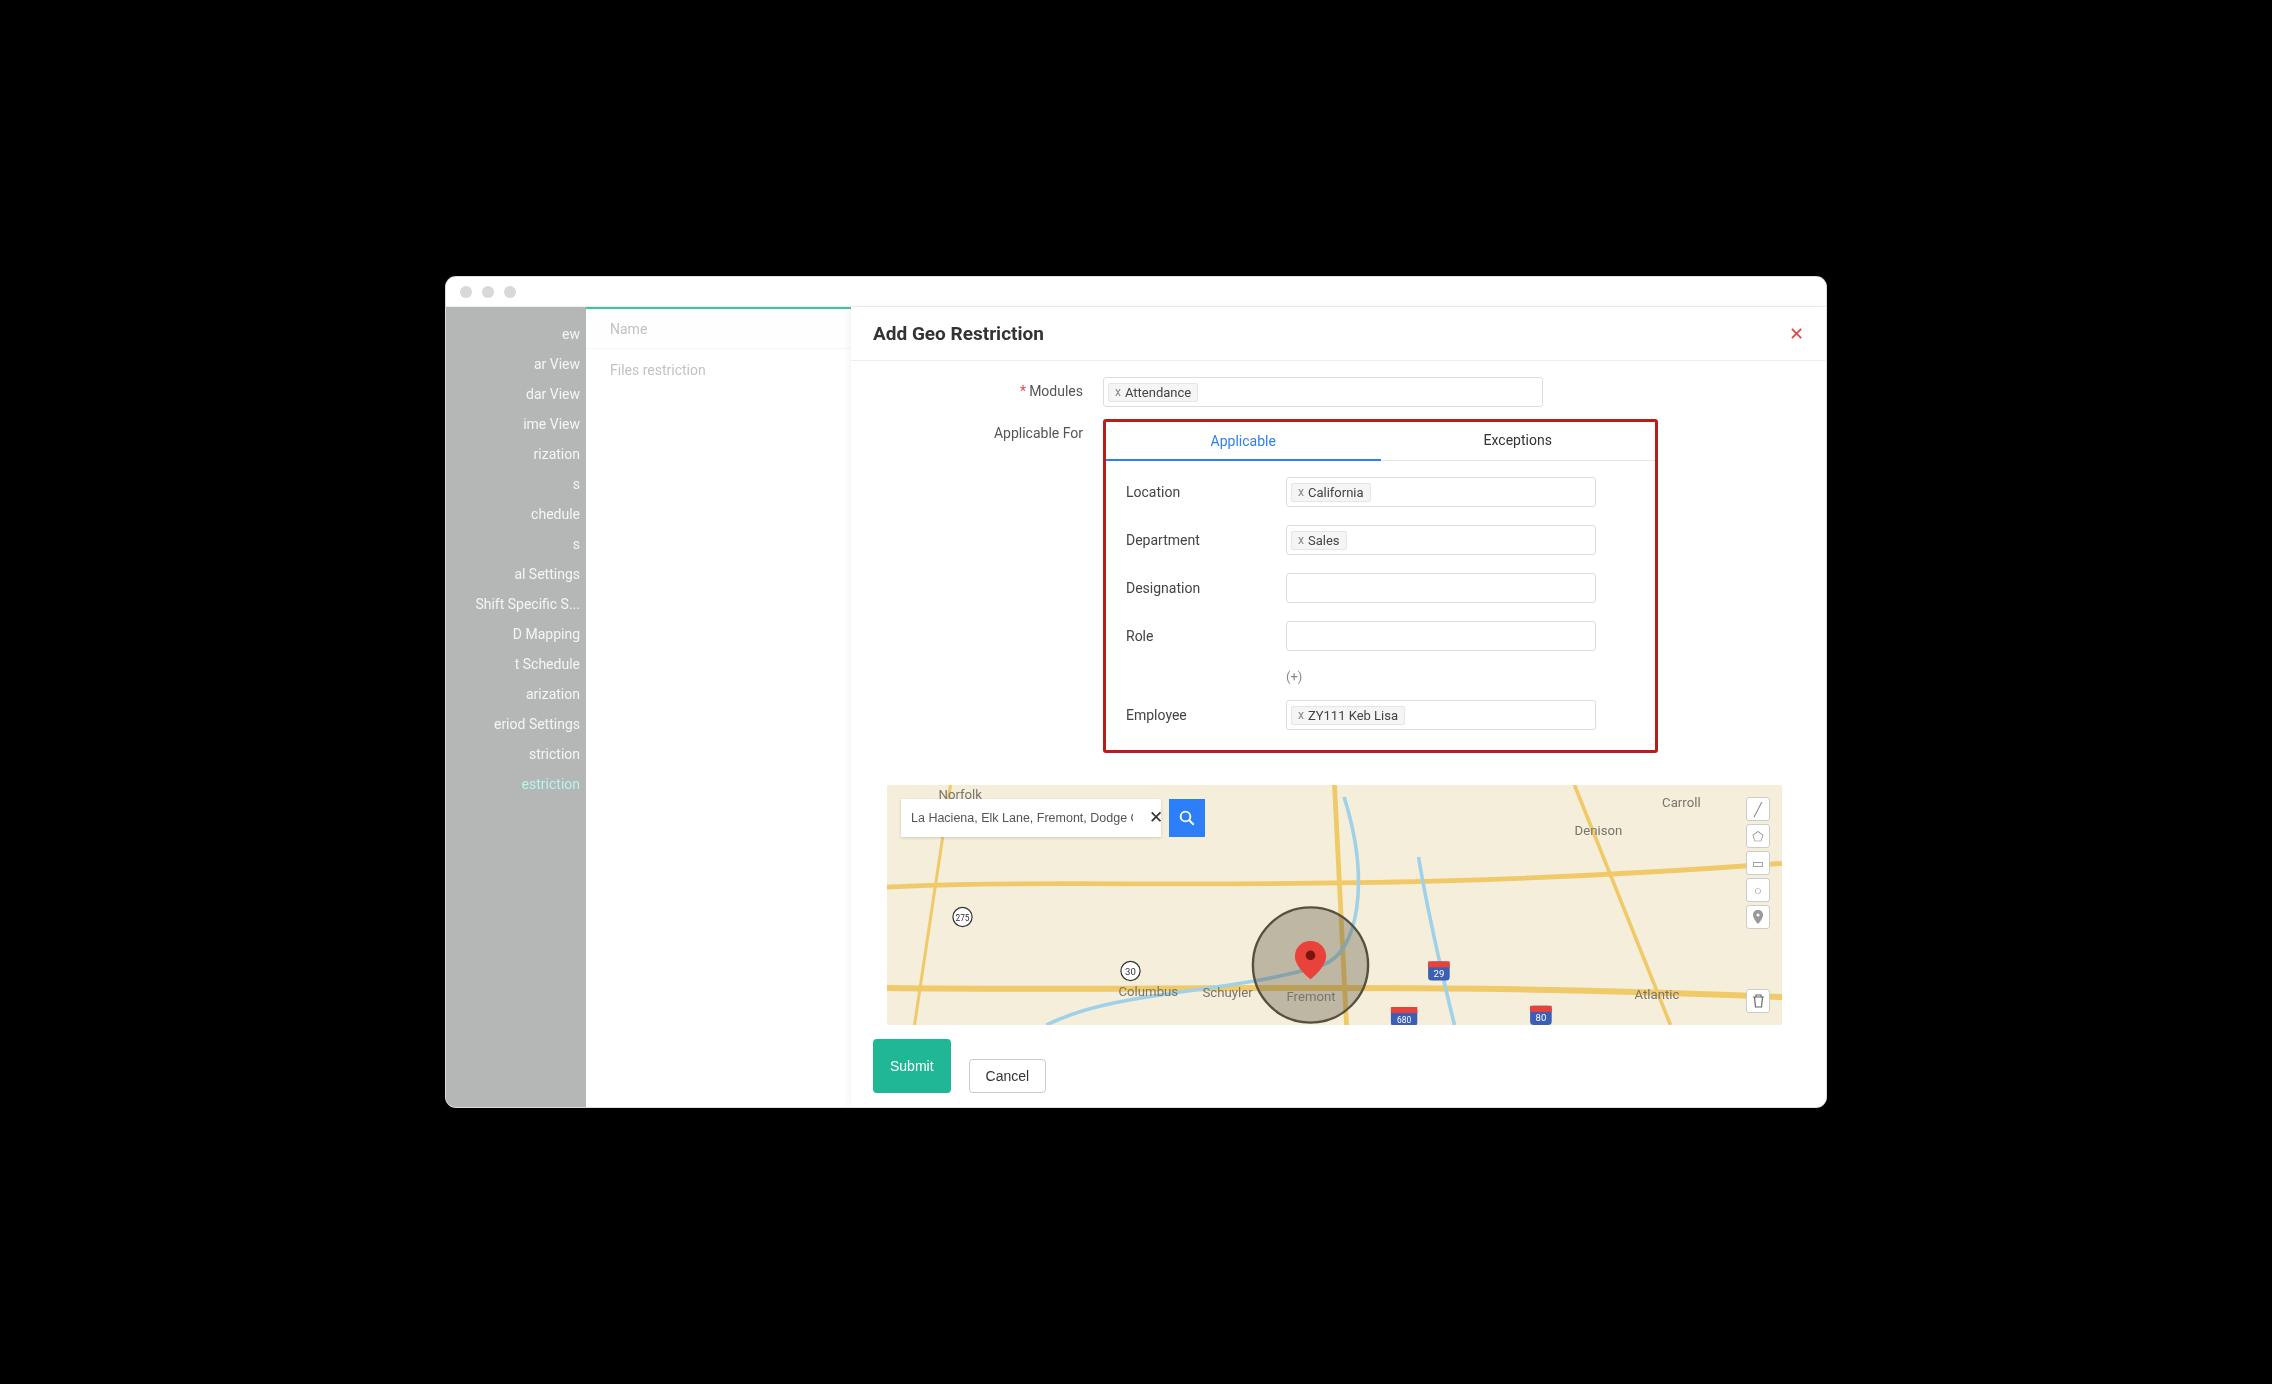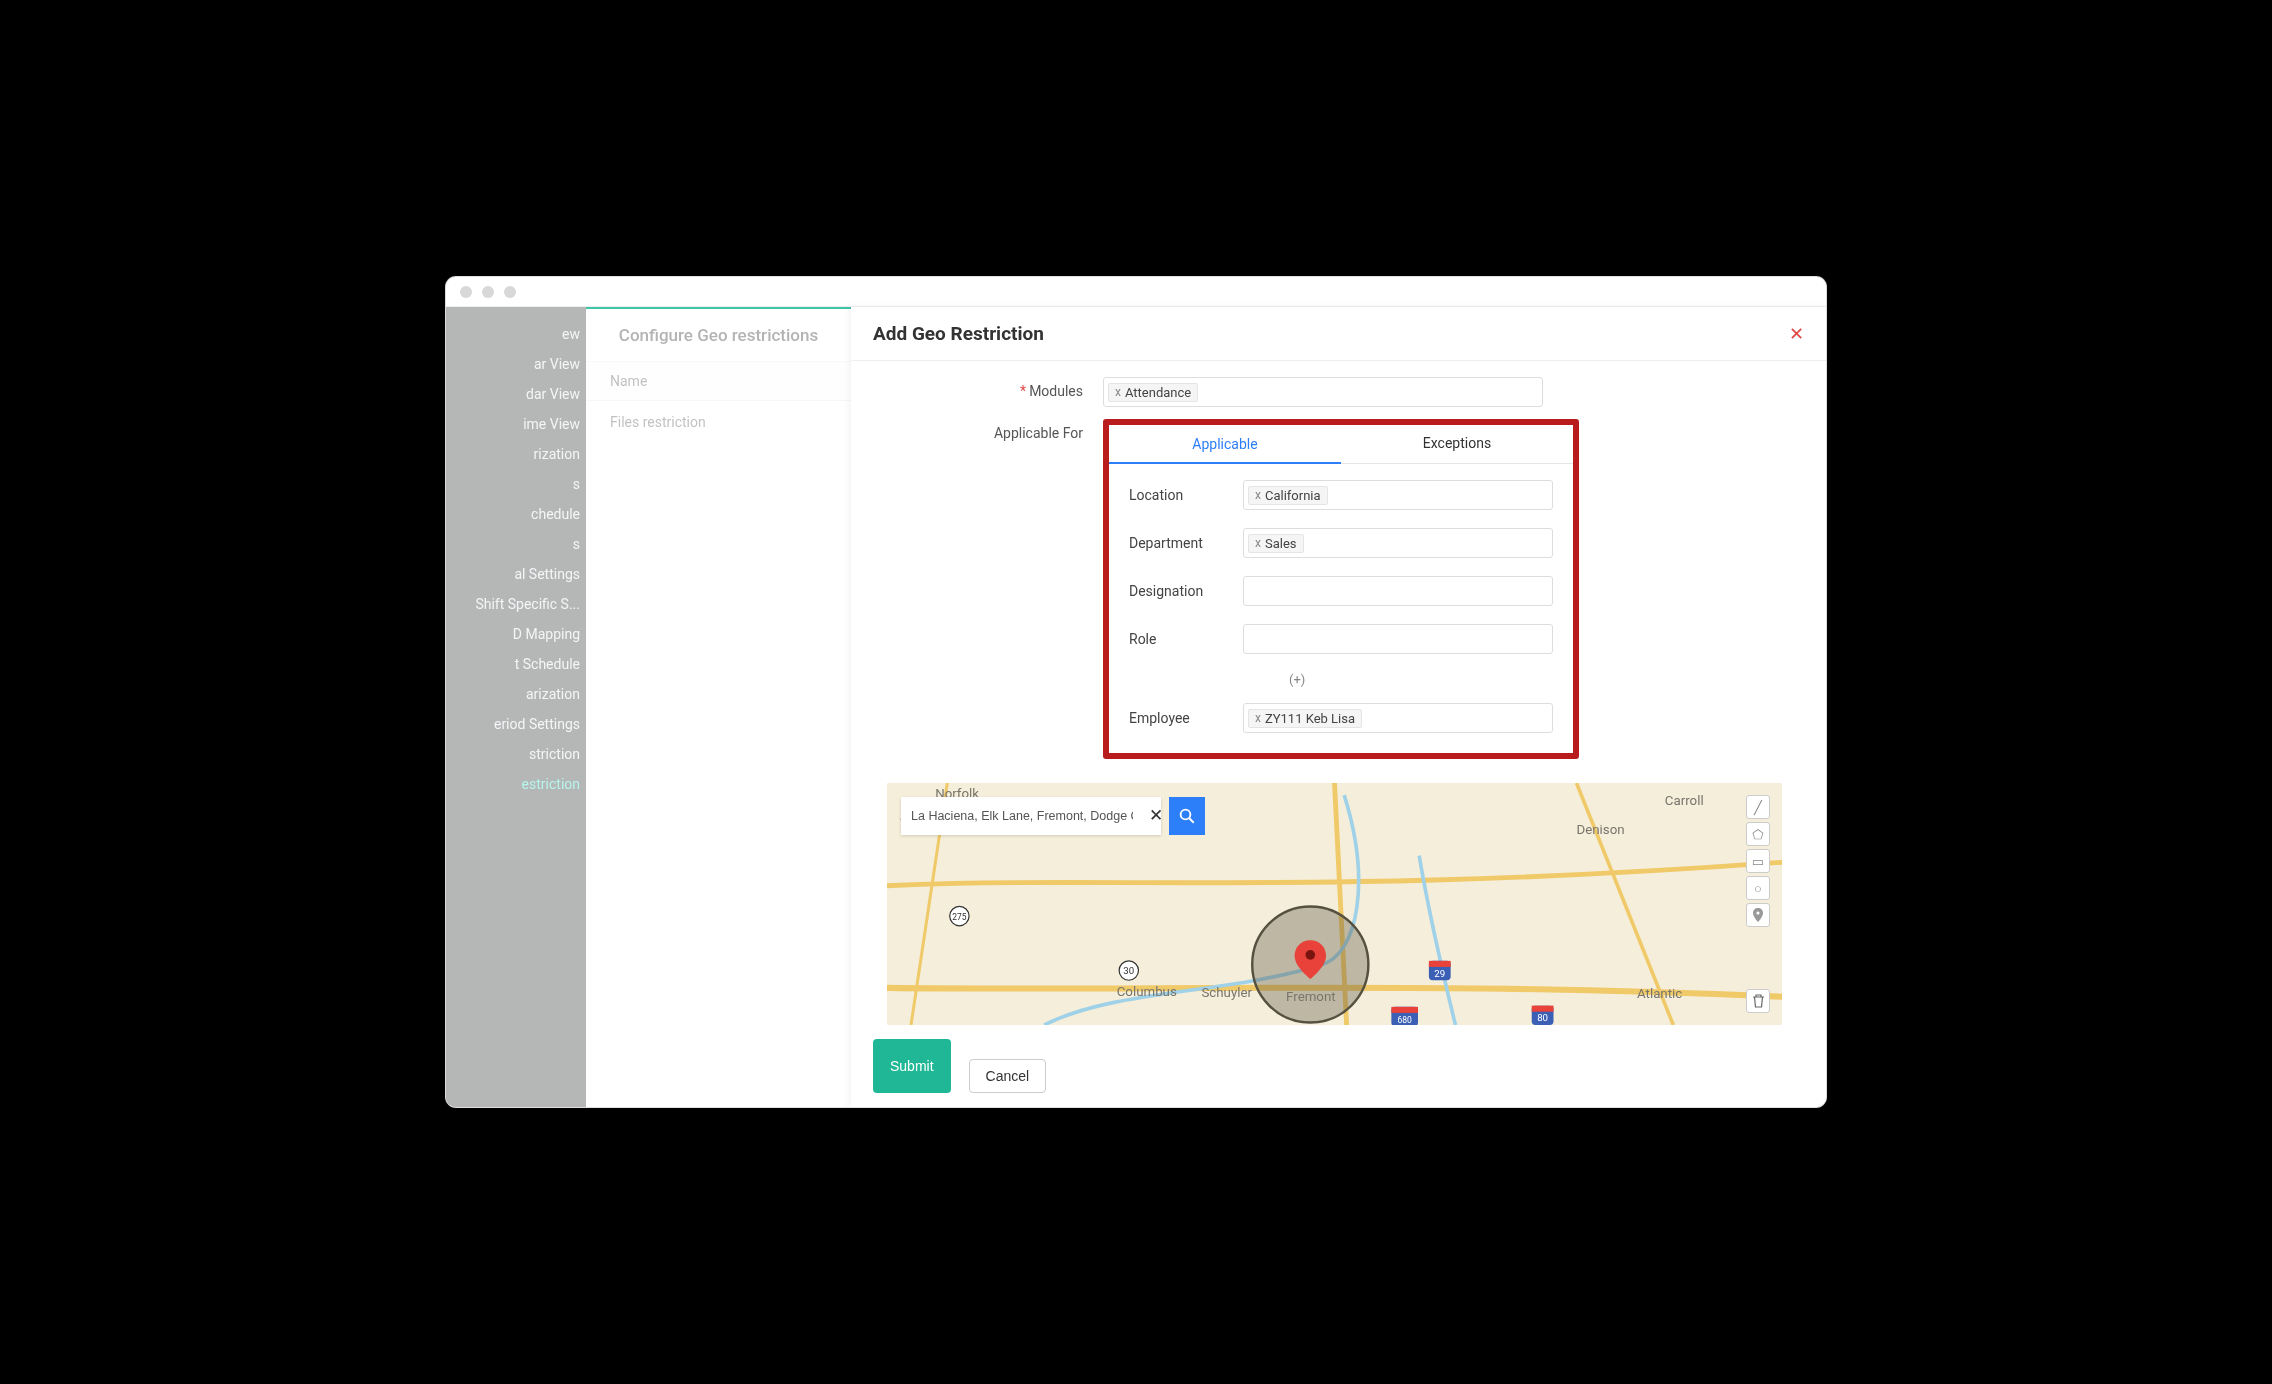--- a/index.html
+++ b/index.html
@@ -142,24 +142,24 @@
     border-radius:2px;
     padding:1px 6px;
     font-size:13px;
     color:#444;
     display:flex;
     align-items:center;
     gap:4px;
   }
   .tag .x { color:#888; font-size:12px; cursor:pointer; }
   .app-panel {
-    border:6px solid #b91c1c;
+    border:3px solid #b91c1c;
     border-radius:3px;
-    width:476px;
-    margin-bottom:12px;
+    width:555px;
+    margin-bottom:20px;
   }
   .tabs { display:flex; border-bottom:1px solid #e5e5e5; }
   .tabs .tab {
     flex:1;
     text-align:center;
     padding:10px 0;
     font-size:14px;
     cursor:pointer;
     color:#333;
   }
@@ -279,21 +279,20 @@
         <div class="item">D Mapping</div>
         <div class="item">t Schedule</div>
         <div class="item">arization</div>
         <div class="item">eriod Settings</div>
         <div class="item">striction</div>
         <div class="item active">estriction</div>
         <div class="dim"></div>
     </div>
 
     <div class="listpanel">
-      <div class="title">Configure Geo restrictions</div>
       <div class="hdr">Name</div>
       <div class="row">Files restriction</div>
       <div class="dim"></div>
     </div>
 
     <div class="slide">
       <div class="slide-header">
         <h2>Add Geo Restriction</h2>
         <span class="close">✕</span>
       </div>

